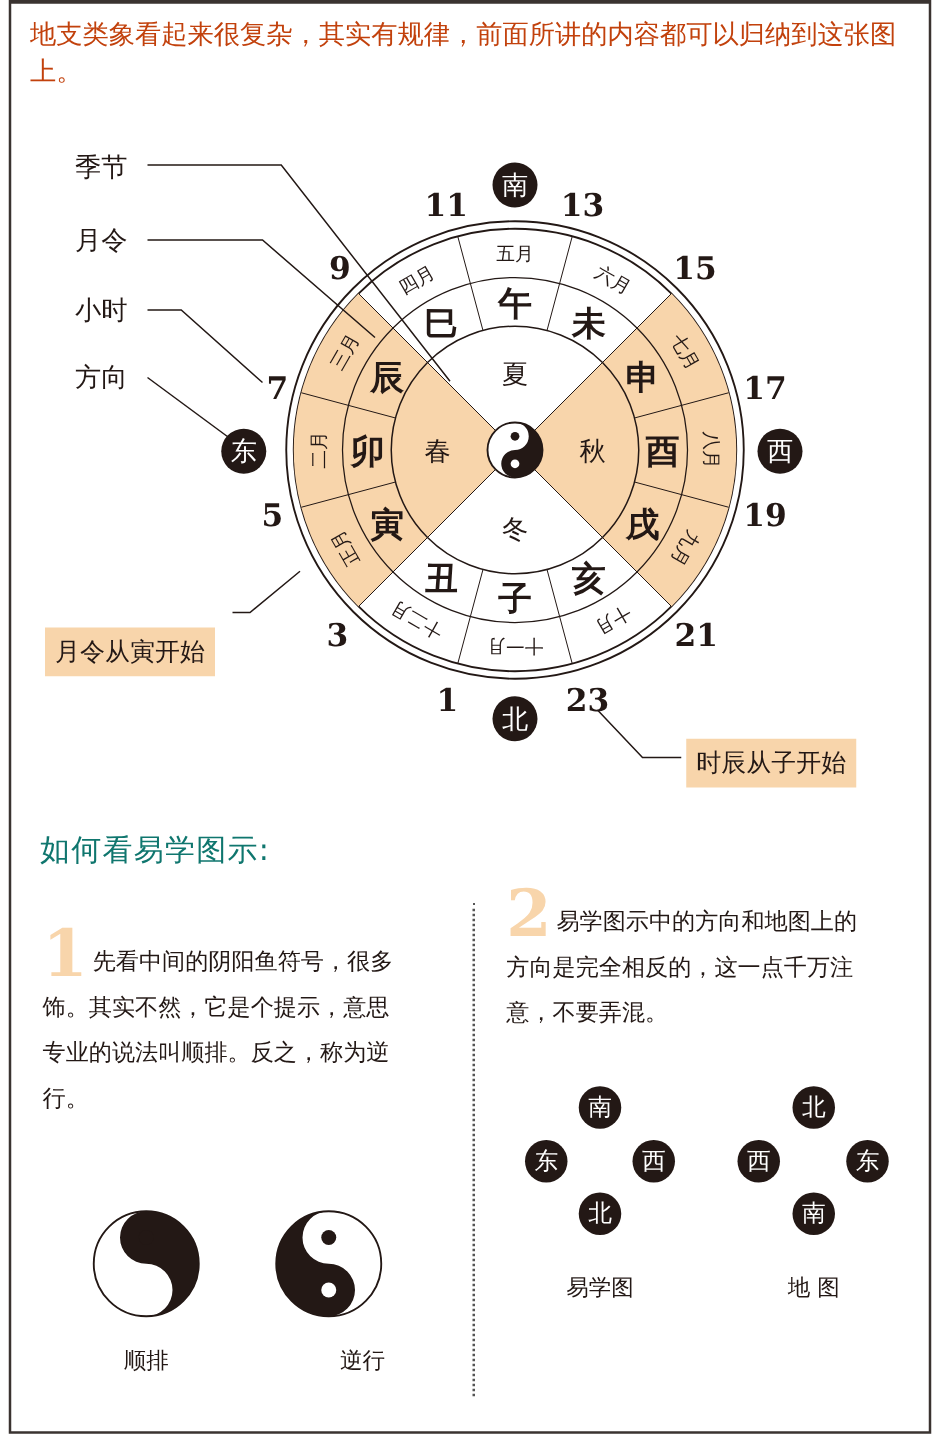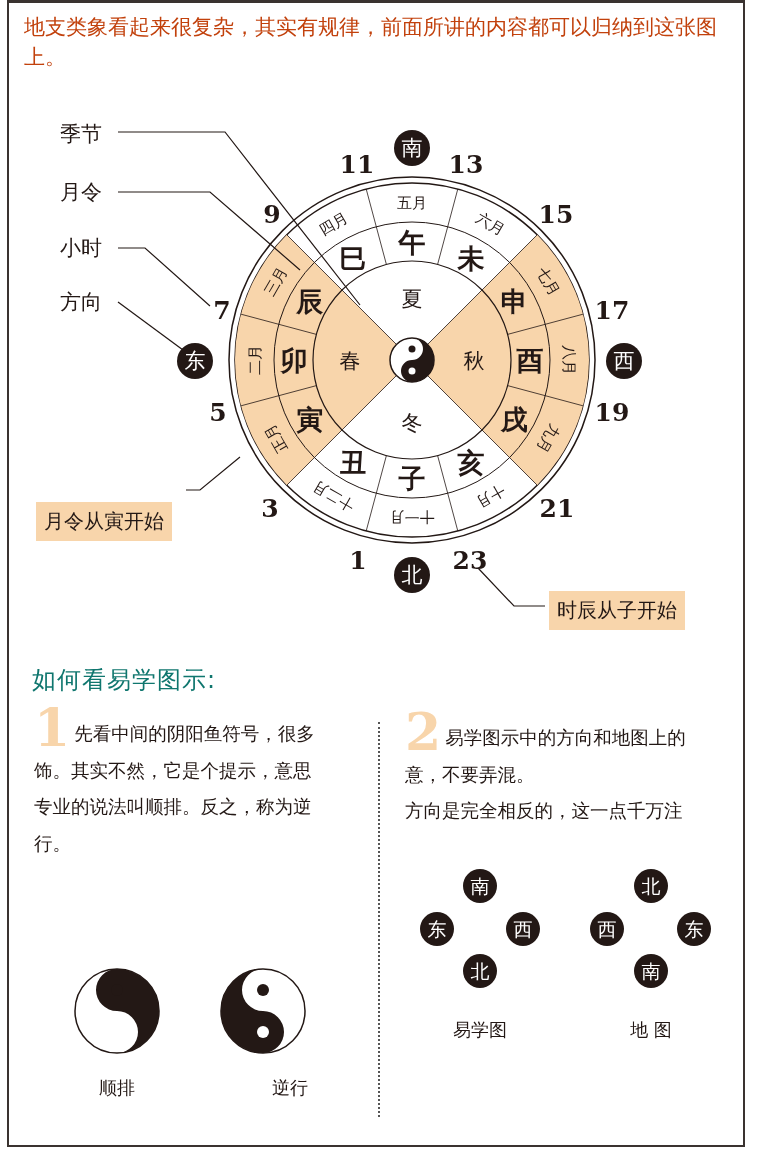--- a/index.html
+++ b/index.html
@@ -110,33 +110,33 @@
 <div class="highlight" style="left:36px;top:472px;margin-top:30px;">月令从寅开始</div>
 <div class="highlight" style="left:549px;top:591px;">时辰从子开始</div>
 
 <div class="dir-dot" style="left:394px;top:130px;width:36px;height:36px;line-height:36px;font-size:21px;">南</div>
 <div class="dir-dot" style="left:394px;top:557px;width:36px;height:36px;line-height:36px;font-size:21px;">北</div>
 <div class="dir-dot" style="left:177px;top:343px;width:36px;height:36px;line-height:36px;font-size:21px;">东</div>
 <div class="dir-dot" style="left:606px;top:343px;width:36px;height:36px;line-height:36px;font-size:21px;">西</div>
 
 <div class="section-title">如何看易学图示:</div>
 
-<div class="para" style="left:34px;top:708px;width:330px;">
+<div class="para" style="left:34px;top:744px;width:330px;">
   <div><span class="bignum">1</span><span>先看中间的阴阳鱼符号，很多</span></div>
   <div>饰。其实不然，它是个提示，意思</div>
   <div>专业的说法叫顺排。反之，称为逆</div>
   <div>行。</div>
 </div>
 
 <div class="divider"></div>
 
 <div class="para" style="left:405px;top:712px;width:330px;">
   <div><span class="bignum">2</span><span>易学图示中的方向和地图上的</span></div>
+  <div>方向是完全相反的，这一点千万注</div>
   <div>意，不要弄混。</div>
-  <div>方向是完全相反的，这一点千万注</div>
 </div>
 
 <svg style="position:absolute;left:72px;top:966px;" width="90" height="90" viewBox="-45 -45 90 90">
   <circle r="42" fill="#fff" stroke="#231815" stroke-width="1.5"></circle>
   <path d="M0,-42 A42,42 0 0,1 0,42 A21,21 0 0,1 0,0 A21,21 0 0,0 0,-42 Z" fill="#231815" transform="scale(-1,1) rotate(180)"></path>
   <circle cy="-21" r="6" fill="#231815"></circle>
   <circle cy="21" r="6" fill="#fff"></circle>
 </svg>
 <svg style="position:absolute;left:218px;top:966px;" width="90" height="90" viewBox="-45 -45 90 90">
   <circle r="42" fill="#fff" stroke="#231815" stroke-width="1.5"></circle>

